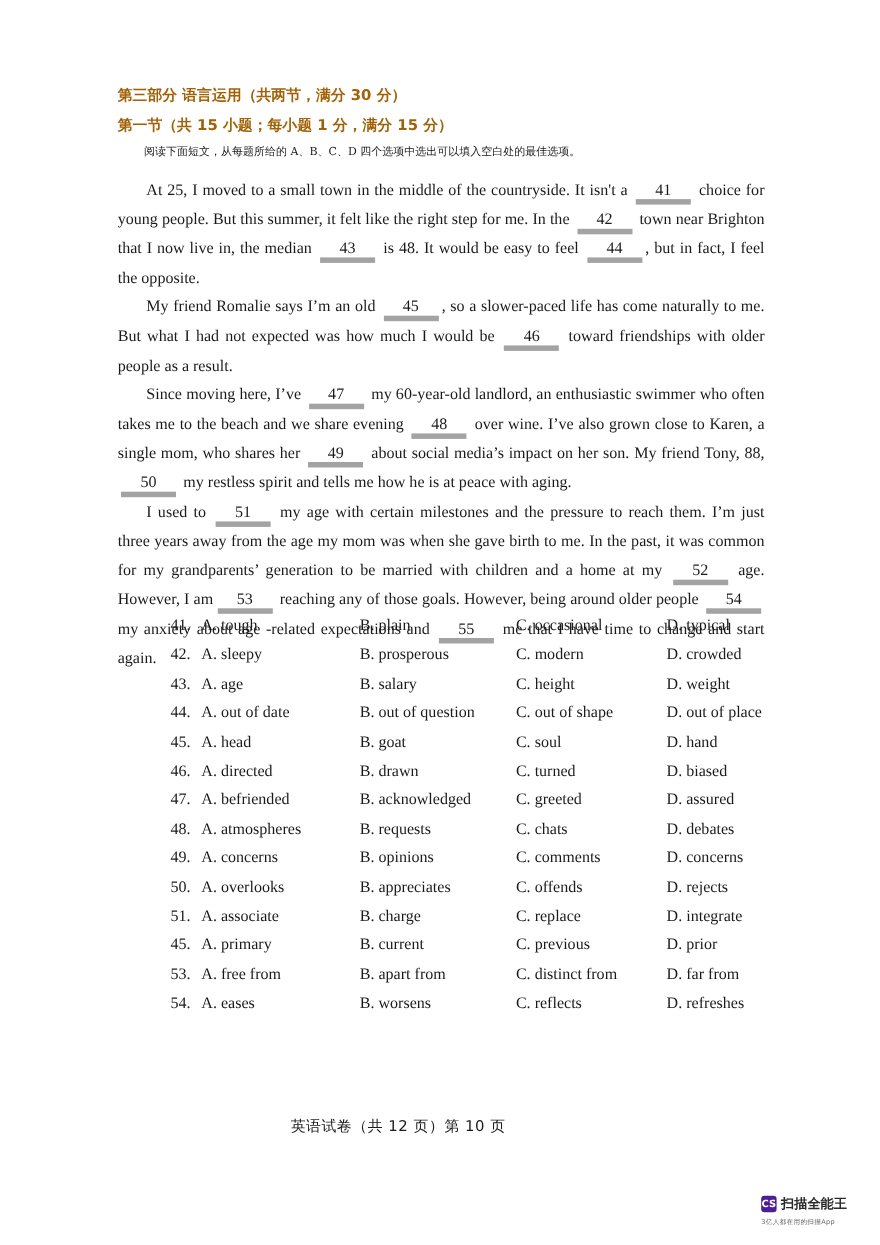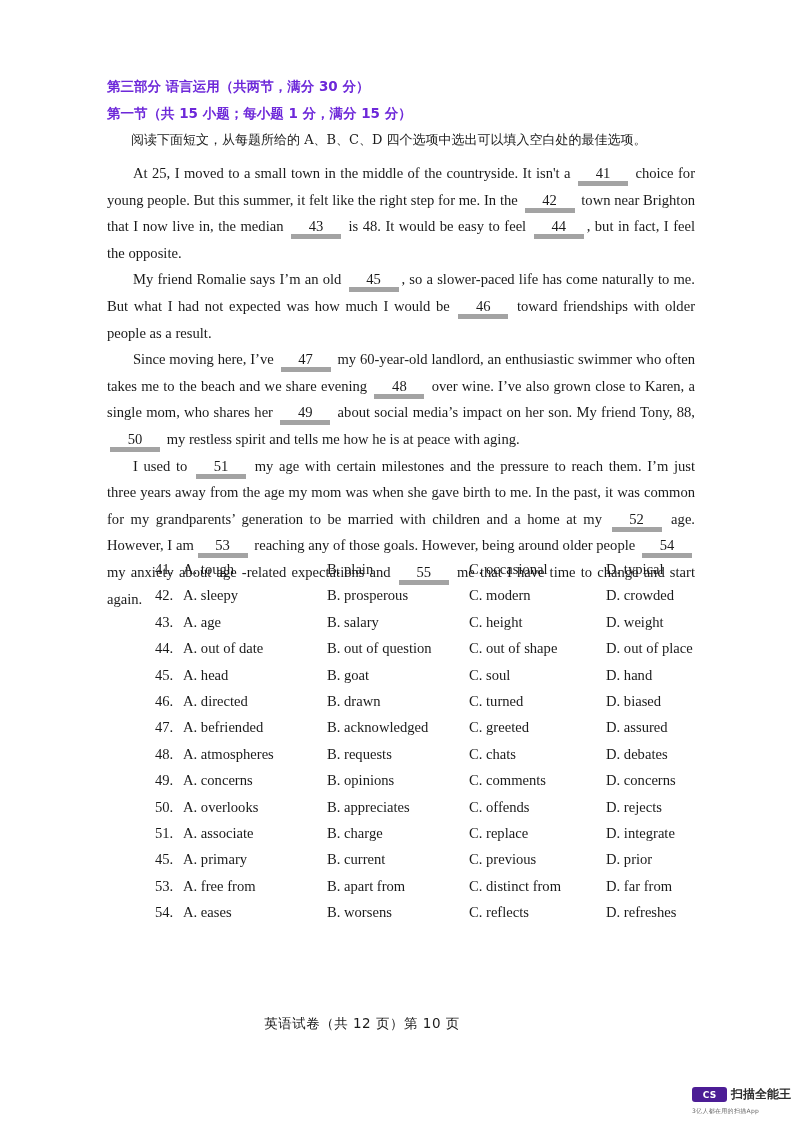--- a/index.html
+++ b/index.html
@@ -3,27 +3,27 @@
 <meta charset="utf-8">
 <style>
   html, body { margin: 0; padding: 0; }
   body {
     width: 800px; height: 1132px; background: #ffffff; position: relative; overflow: hidden;
     font-family: "Liberation Serif", "DejaVu Serif", serif; color: #1a1a1a;
   }
   .page { position: absolute; left: 0; top: 0; width: 800px; height: 1132px; }
   .heading {
     position: absolute; left: 107px; font-family: "DejaVu Sans", "Liberation Sans", sans-serif;
-    font-weight: bold; font-size: 13.5px; color: #6d28d9; letter-spacing: 0px; white-space: nowrap;
+    font-weight: bold; font-size: 13.5px; color: #a16207; letter-spacing: 0px; white-space: nowrap;
   }
   #h1 { top: 78px; }
   #h2 { top: 105px; }
   .instr {
     position: absolute; left: 131px; top: 131px; font-family: "DejaVu Serif", "Liberation Serif", serif;
-    font-size: 13px; color: #1a1a1a; white-space: nowrap;
+    font-size: 10px; color: #1a1a1a; white-space: nowrap;
   }
   .passage {
     position: absolute; left: 107px; top: 160px; width: 588px;
     font-size: 14.6px; line-height: 26.6px; text-align: justify; color: #1a1a1a;
   }
   .passage p { margin: 0; text-indent: 26px; }
   .blank {
     display: inline-block; border-bottom: 5px solid #a3a3a3; text-align: center;
     line-height: 16px; min-width: 42px; padding: 0 4px; margin: 0 3px; text-indent: 0;
   }
@@ -37,21 +37,21 @@
   .oc { left: 314px; }
   .od { left: 451px; }
   .footer {
     position: absolute; left: 0; width: 724px; top: 1015px; text-align: center;
     font-family: "DejaVu Sans", "Liberation Sans", sans-serif; font-size: 13.5px; color: #1a1a1a;
     letter-spacing: 0.5px;
   }
   .watermark { position: absolute; left: 692px; top: 1086px; width: 104px; }
   .wm-top { display: flex; align-items: center; gap: 4px; }
   .wm-logo {
-    width: 35px; height: 15px; background: #4c1d95; color: #fff; border-radius: 3px;
+    width: 14px; height: 15px; background: #4c1d95; color: #fff; border-radius: 3px;
     font-family: "DejaVu Sans", sans-serif; font-weight: bold; font-size: 9px;
     display: flex; align-items: center; justify-content: center;
   }
   .wm-name { font-family: "DejaVu Sans", sans-serif; font-size: 12px; font-weight: bold; color: #2b2b2b; }
   .wm-sub { font-family: "DejaVu Sans", sans-serif; font-size: 6px; color: #666; margin-top: 4px; letter-spacing: 0.3px; }
 </style>
 </head>
 <body>
 
 <div class="page">

